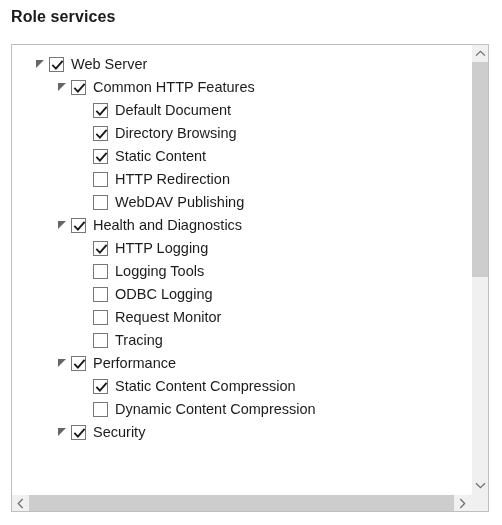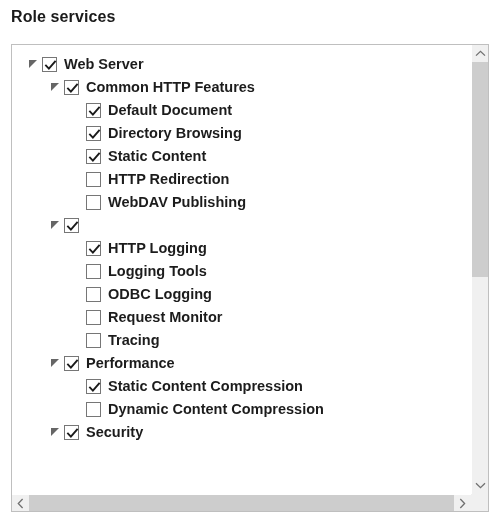--- a/index.html
+++ b/index.html
@@ -46,24 +46,23 @@
     left: 0;
     top: 0;
     right: 17px;
     bottom: 17px;
     overflow: hidden;
     background: #ffffff;
   }
 
   .tree-rows {
     position: absolute;
-    left: 0;
+    left: 7px;
     top: 8px;
     width: 100%;
-    font-weight: bold;
   }
 
   .tree-row {
     position: relative;
     height: 23px;
     line-height: 23px;
     white-space: nowrap;
     display: flex;
     align-items: center;
     font-size: 14.5px;
@@ -263,20 +262,21 @@
           <span class="expander">
             <svg width="9" height="9" viewBox="0 0 9 9">
               <path d="M0 0 L8 0 L0 8 Z" fill="#666666"></path>
             </svg>
           </span>
           <span class="cbox">
             <svg width="13" height="13" viewBox="0 0 13 13">
               <path d="M2 6.6 L4.9 9.6 L11 2.6" fill="none" stroke="#1a1a1a" stroke-width="1.9" stroke-linecap="square" stroke-linejoin="miter"></path>
             </svg>
           </span>
+          <span class="row-label">Health and Diagnostics</span>
         </div>
         <div class="tree-row">
           <span class="indent" style="width: 58px;"></span>
           <span class="expander-empty"></span>
           <span class="cbox">
             <svg width="13" height="13" viewBox="0 0 13 13">
               <path d="M2 6.6 L4.9 9.6 L11 2.6" fill="none" stroke="#1a1a1a" stroke-width="1.9" stroke-linecap="square" stroke-linejoin="miter"></path>
             </svg>
           </span>
           <span class="row-label">HTTP Logging</span>

